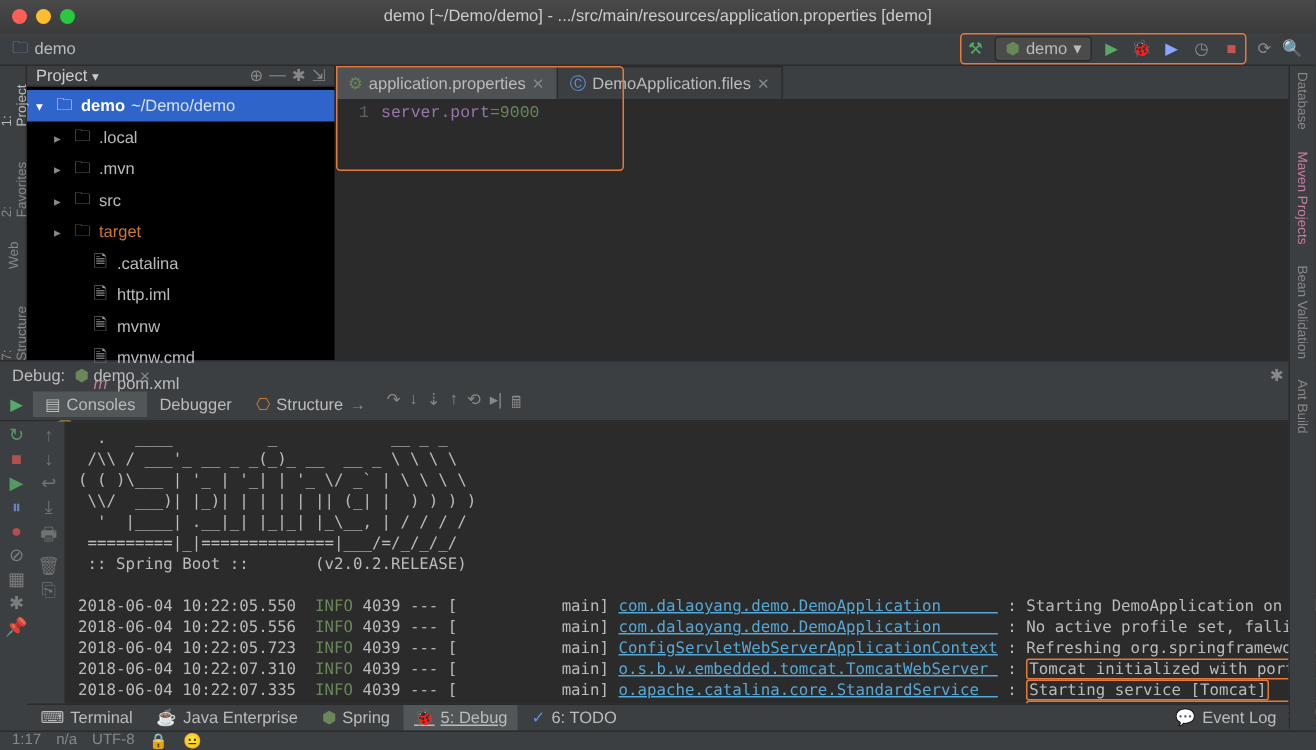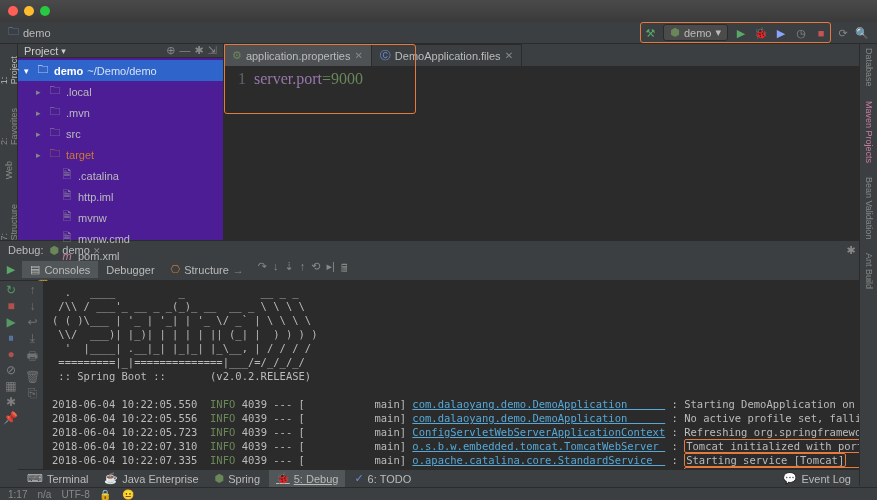--- a/index.html
+++ b/index.html
@@ -15,40 +15,40 @@
 .navright { display:flex; align-items:center; gap:5px; }
 .hl1 { border:1px solid #e67a3c; border-radius:3px; padding:1px 2px; display:flex; align-items:center; gap:6px; }
 .icon { display:inline-block; width:14px; height:14px; text-align:center; line-height:14px; }
 .run-cfg { background:#4b4b4b; border:1px solid #2b2b2b; border-radius:3px; padding:1px 6px; display:flex; align-items:center; gap:4px; }
 .play{color:#59a869}.bug{color:#59a869}.cov{color:#8aa4ff}.stop{color:#c75450}
 .main { display:flex; height:196px; }
 .toolcol { width:18px; background:#3c3f41; border-right:1px solid #2b2b2b; display:flex; flex-direction:column; align-items:center; padding-top:4px; gap:16px; font-size:9px; color:#888; }
 .toolcol span { writing-mode:vertical-rl; transform:rotate(180deg); cursor:pointer; }
 .toolcolr { width:18px; background:#3c3f41; border-left:1px solid #2b2b2b; position:absolute; right:0; top:44px; bottom:14px; display:flex; flex-direction:column; align-items:center; padding-top:4px; gap:14px; font-size:9px; color:#888;}
 .toolcolr span { writing-mode:vertical-rl; cursor:pointer;}
-.projpane { width:206px; background:#4c1d95; border-right:1px solid #2b2b2b; display:flex; flex-direction:column; }
+.projpane { width:206px; background:#000000; border-right:1px solid #2b2b2b; display:flex; flex-direction:column; }
 .projhead { height:22px; display:flex; align-items:center; padding:0 6px; background:#3c3f41; border-bottom:1px solid #2b2b2b; justify-content:space-between;}
 .projtitle { color:#ccc; display:flex; align-items:center; gap:3px;}
 .projicons { display:flex; gap:4px; color:#888;}
 .projicons span{cursor:pointer;}
 .tree { padding:2px 0; font-size:11px; }
 .tree-row { display:flex; align-items:center; gap:4px; padding:1px 0 1px 6px; white-space:nowrap; }
 .tree-row.sel { background:#2f65ca; color:#fff; }
 .tree-row .caret { width:8px; color:#888; font-size:9px; display:inline-block;}
 .tree-row.sel .caret{color:#fff}
 .tree-row .ticon { width:14px; text-align:center;}
 .ind1{padding-left:18px}.ind2{padding-left:30px}
 .fgray{color:#999}.faccent{color:#cc7832}.fpink{color:#c97ca4}
 .editor { flex:1; background:#2b2b2b; display:flex; flex-direction:column; position:relative;}
 .tabs { height:22px; display:flex; align-items:flex-end; gap:0; background:#3c3f41;}
 .tab { height:22px; padding:0 8px; display:flex; align-items:center; gap:4px; background:#3c3f41; border-top:1px solid #2b2b2b; color:#bbb; cursor:pointer; border-right:1px solid #2b2b2b;}
 .tab.active { background:#4e5254; }
 .tab .close{color:#888;font-size:10px}
 .hl2 { position:absolute; left:0; top:0; width:192px; height:70px; border:1px solid #e67a3c; border-radius:0 3px 3px 3px; pointer-events:none;}
-.editbody { flex:1; padding:4px 0; font-family:Liberation Serif, serif; font-size:16px; }
+.editbody { flex:1; padding:4px 0; font-family:Liberation Mono, monospace; font-size:11px; }
 .gutter { display:inline-block; width:30px; text-align:right; padding-right:8px; color:#606366;}
 .kprop{color:#9876aa}.kval{color:#6a8759}
 .debugpane { border-top:1px solid #2b2b2b; background:#3c3f41; }
 .debughead { height:18px; display:flex; align-items:center; padding:0 8px; justify-content:space-between;}
 .debugtabsrow { height:22px; display:flex; align-items:center; background:#3c3f41; border-bottom:1px solid #2b2b2b;}
 .sidetool { width:22px; display:flex; flex-direction:column; gap:2px; background:#3c3f41; padding:2px;}
 .sidetool span{cursor:pointer; opacity:.85; font-size:12px; text-align:center;}
 .sidetool2 { width:22px; display:flex; flex-direction:column; gap:2px; background:#3c3f41; padding:2px; border-right:1px solid #2b2b2b;}
 .sidetool2 span{cursor:pointer; opacity:.7; font-size:12px; text-align:center;}
 .dbtab { padding:2px 8px; background:#3c3f41; cursor:pointer; display:flex; align-items:center; gap:4px;}
@@ -70,20 +70,21 @@
 </style>
 </head>
 <body>
 
 <div class="titlebar">
   <div class="traffic">
     <div class="dot r"></div>
     <div class="dot y"></div>
     <div class="dot g"></div>
   </div>
+  <div class="titlebar-title">demo [~/Demo/demo] - .../src/main/resources/application.properties [demo]</div>
 </div>
 
 <div class="navbar">
   <div class="navleft">
     <span class="foldericon">🗀</span>
     <span>demo</span>
   </div>
   <div class="navright">
     <div class="hl1">
       <span class="icon play">⚒</span>

